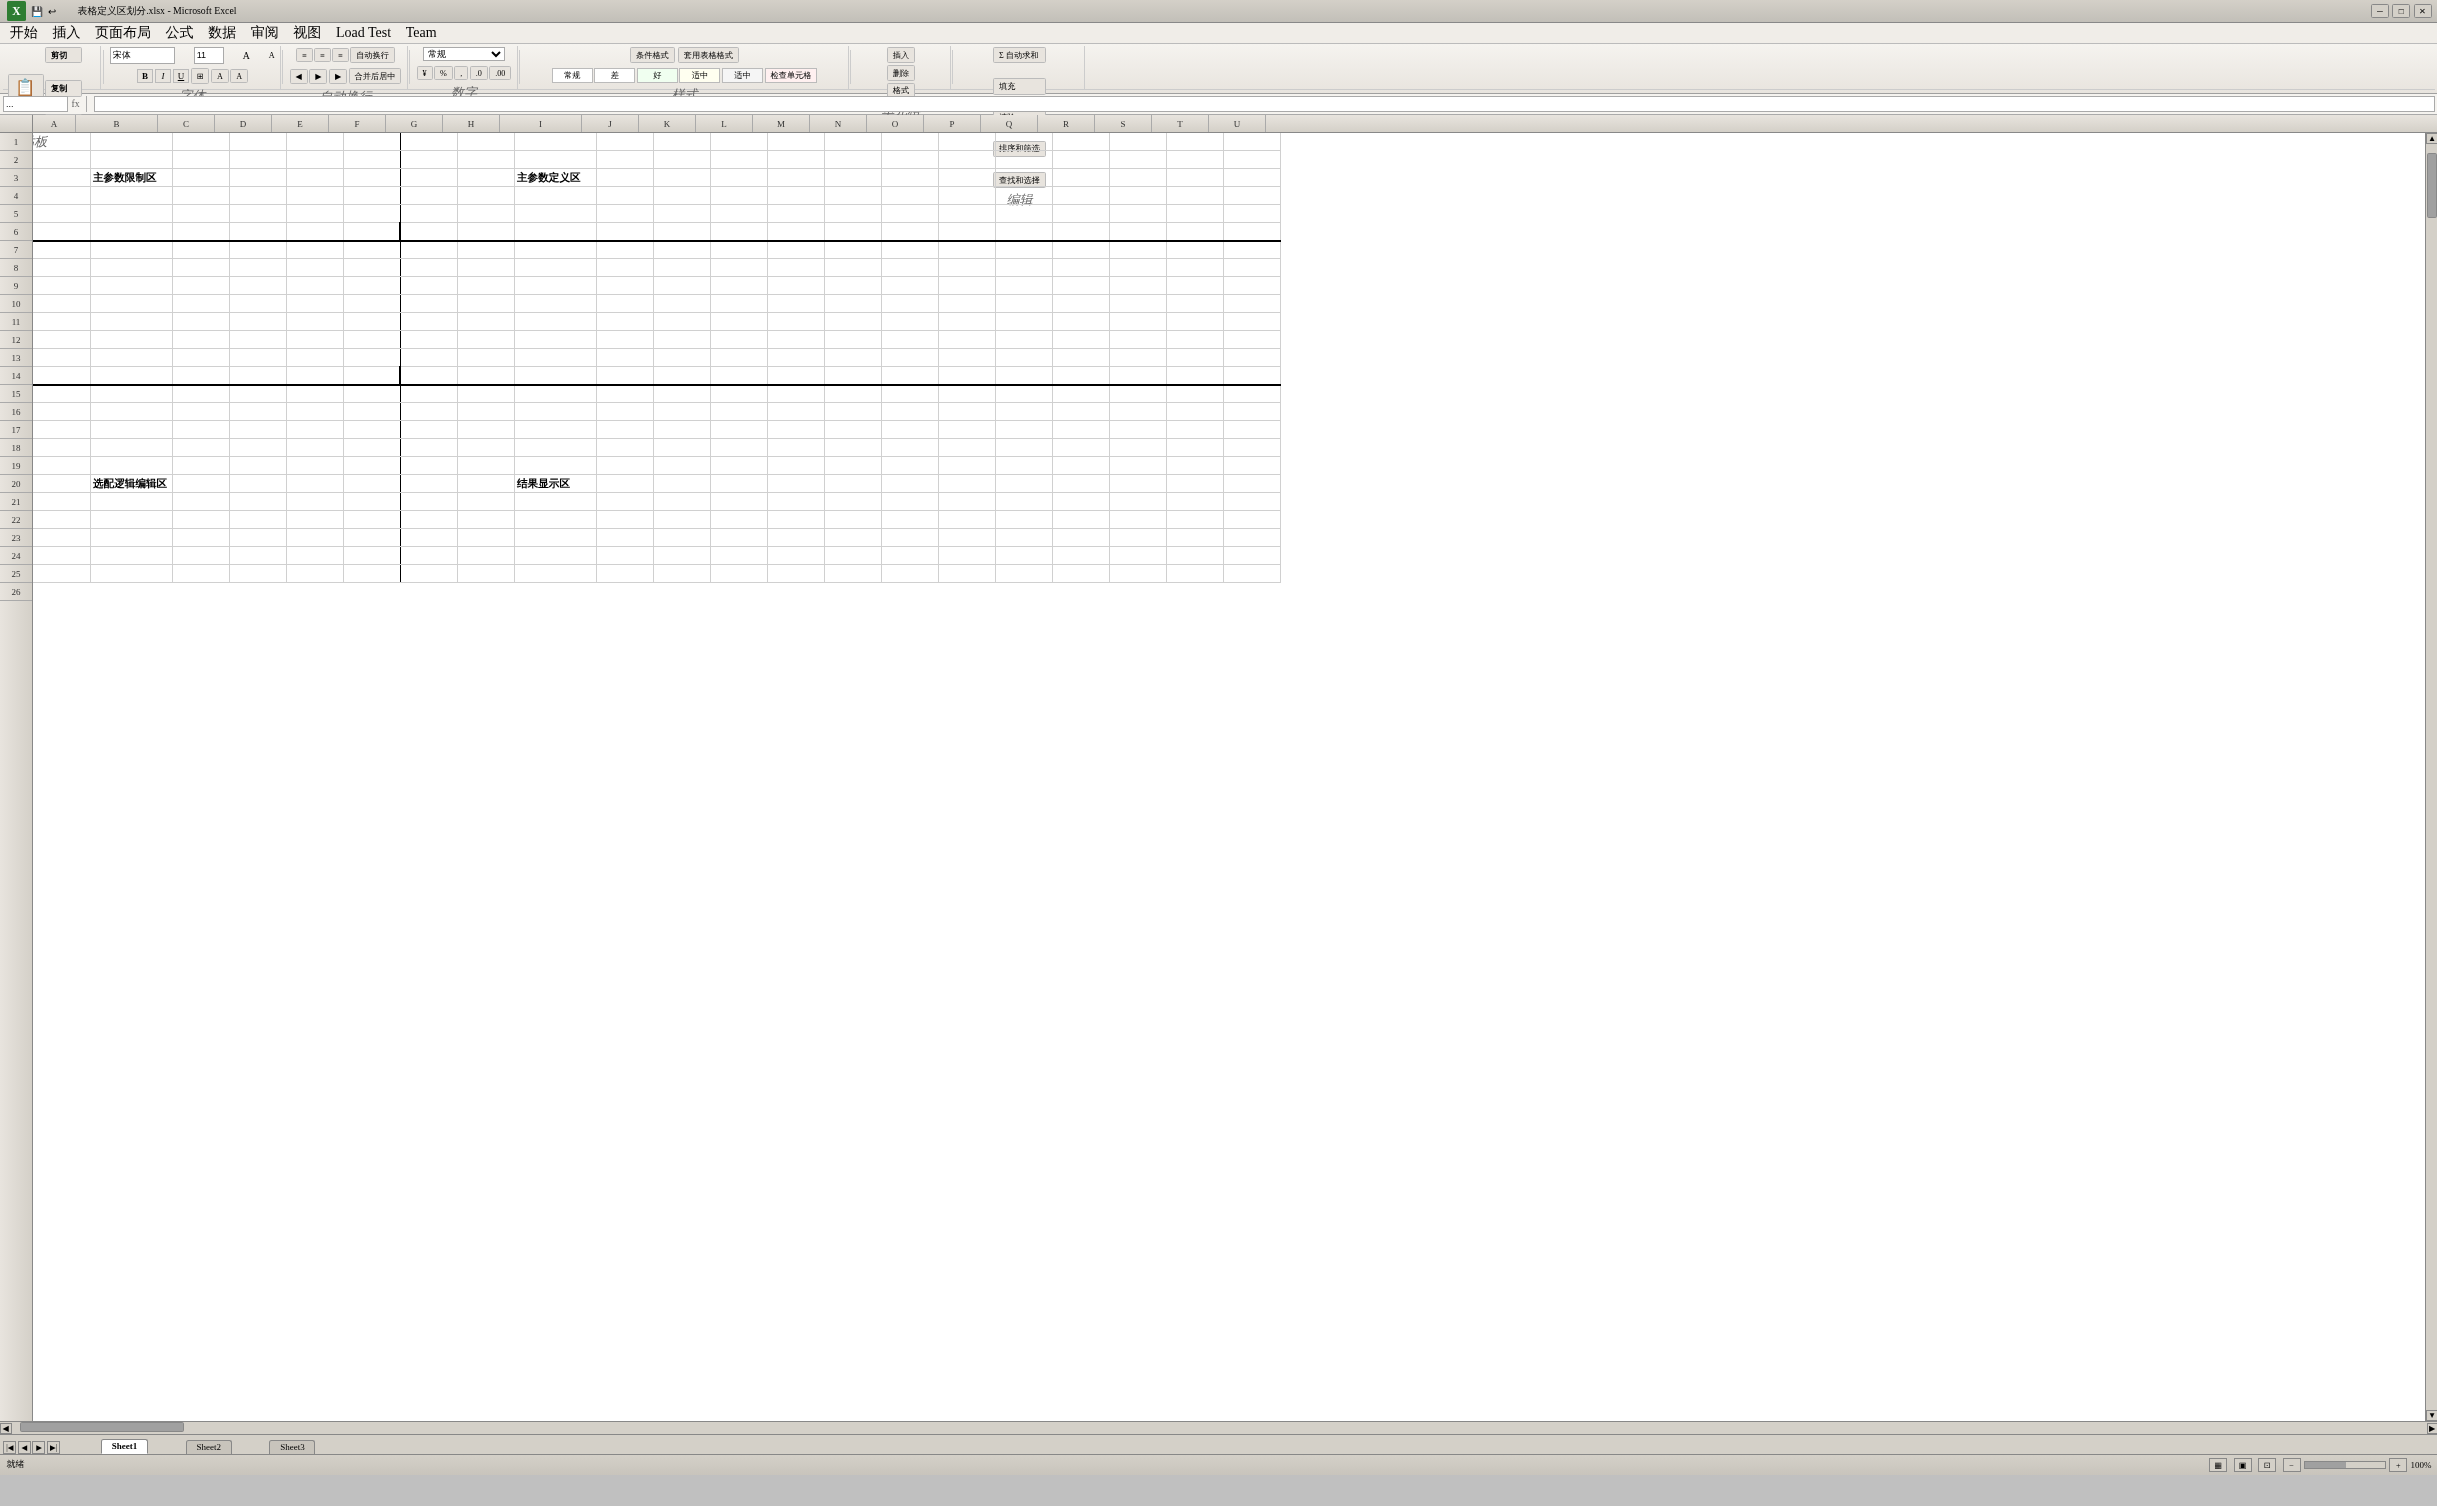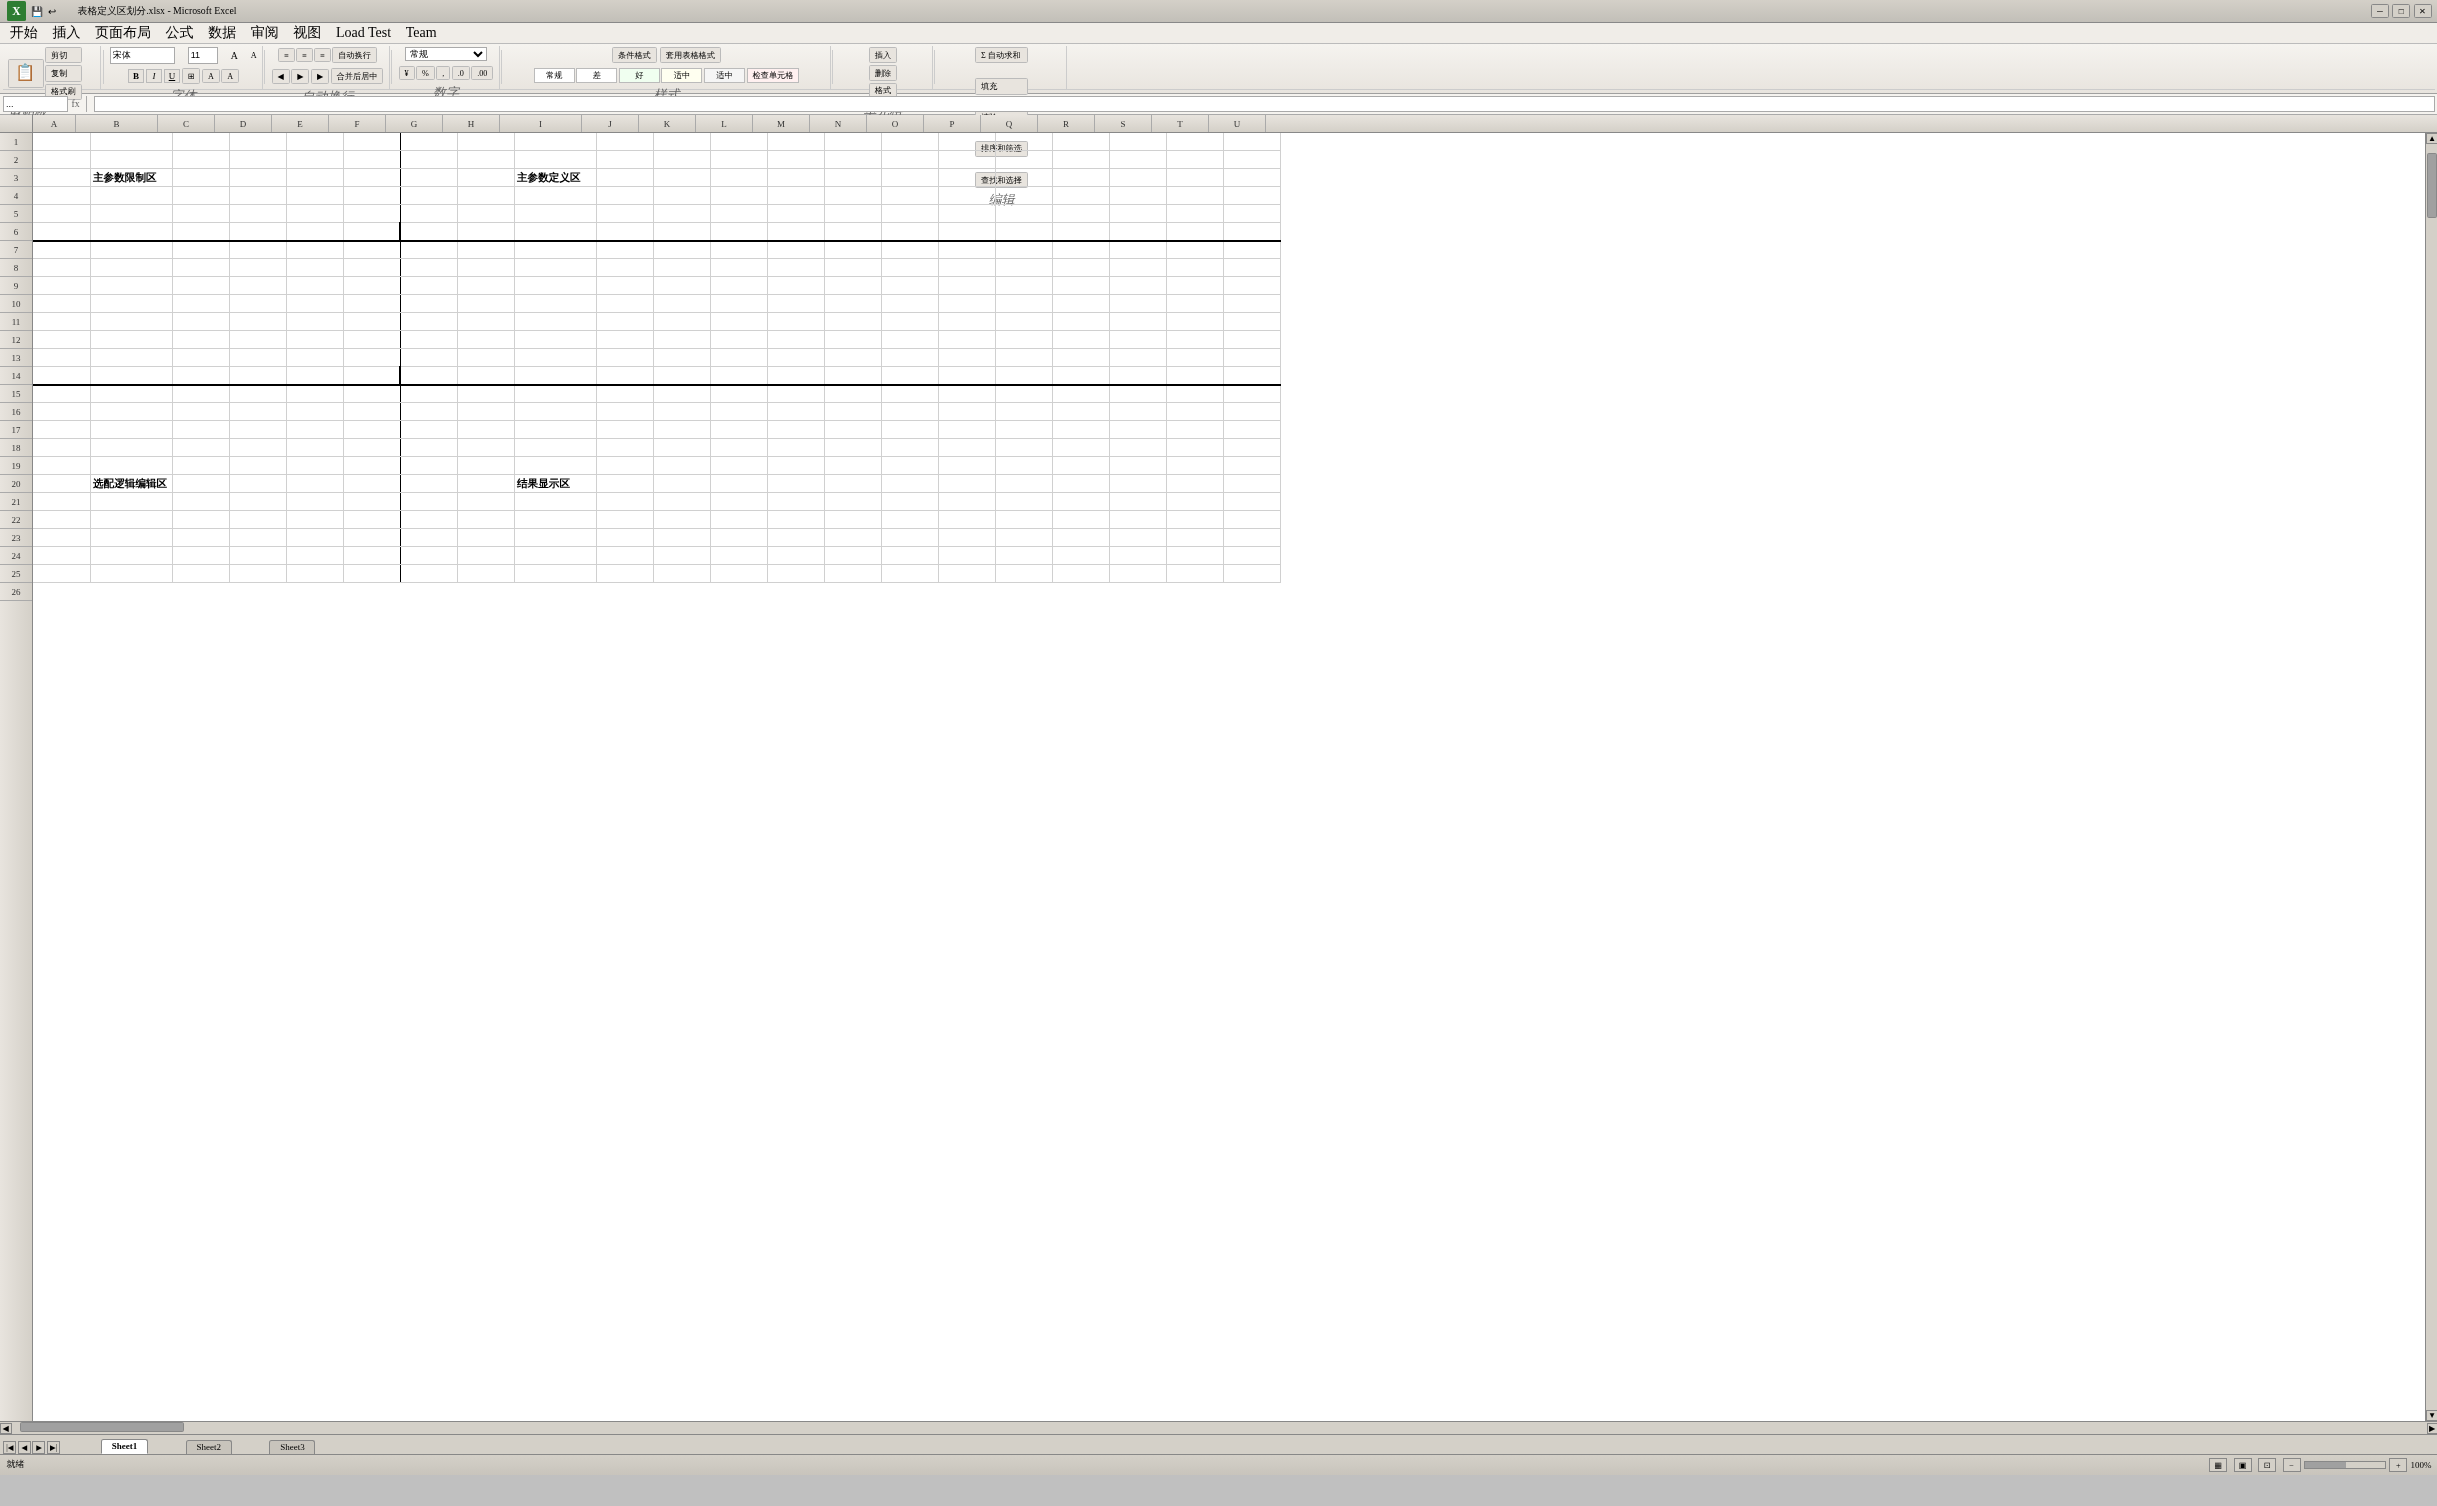--- a/index.html
+++ b/index.html
@@ -409,33 +409,33 @@
   <div class="menu-item">Load Test</div>
   <div class="menu-item">Team</div>
 </div>
 
 <div class="ribbon">
   <div class="ribbon-row1">
 
     <div class="ribbon-group" style="flex-direction:column; align-items:flex-start; min-width:98px;">
       <div style="display:flex; gap:1.6px; align-items:center;">
         <div class="ribbon-btn" style="font-size:16.4px; padding:3.3px 6.5px;">📋</div>
-        <div style="display:flex; flex-direction:column; gap:2px;">
+        <div style="display:flex; flex-direction:column; gap:17px;font-weight:bold;">
           <div class="ribbon-btn">剪切</div>
           <div class="ribbon-btn">复制</div>
           <div class="ribbon-btn">格式刷</div>
         </div>
       </div>
       <div class="ribbon-group-label">剪贴板</div>
     </div>
 
     <div class="ribbon-separator"></div>
 
     <div class="ribbon-group" style="flex-direction:column; min-width:131px;">
-      <div style="display:flex; gap:13px; align-items:center; margin-bottom:1.6px;">
+      <div style="display:flex; gap:19px; align-items:center; margin-bottom:1.6px;">
         <input class="font-name-box" value="宋体" style="">
         <input class="font-size-box" value="11" style="">
         <span style="cursor:pointer; font-size:9.8px;">A</span>
         <span style="cursor:pointer; font-size:8.2px;">A</span>
       </div>
       <div style="display:flex; gap:1.6px; align-items:center;">
         <div class="format-btn bold">B</div>
         <div class="format-btn italic">I</div>
         <div class="format-btn underline">U</div>
         <div class="ribbon-btn">⊞</div>

